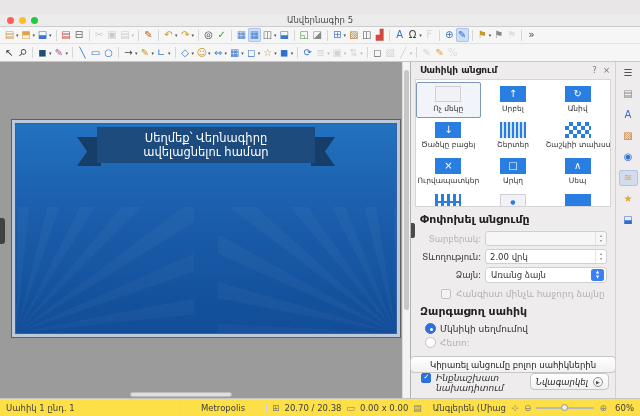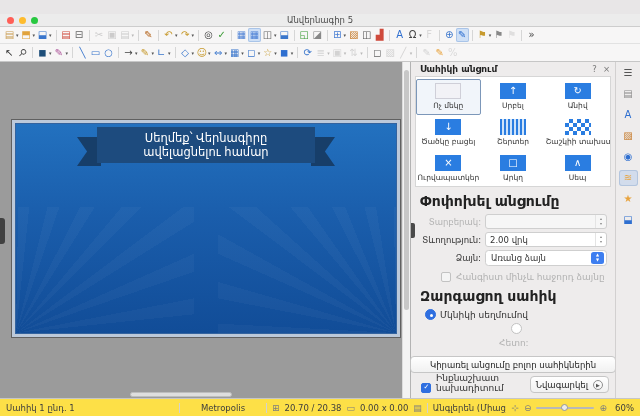--- a/index.html
+++ b/index.html
@@ -65,40 +65,40 @@
   .t-blue{background:#2a7de1;}
   .t-solid{background:#2a7de1;}
   .t-none{background:#f2f2f6;border:1px solid #cfcfd8;}
   .t-light{background:#f2f2f6;border:1px solid #cfcfd8;color:#2a7de1;}
   .t-light .tr-glyph{color:#2a7de1;}
   .t-fadedot{font-size:6px;}
   .t-bars{background:repeating-linear-gradient(90deg,#2a7de1 0 2px,#cfe3f9 2px 4px);}
   .t-venetian{background-image:linear-gradient(0deg,rgba(255,255,255,0) 42%,#2a7de1 42%,#2a7de1 58%,rgba(255,255,255,0) 58%),repeating-linear-gradient(90deg,#2a7de1 0 3px,#ffffff 3px 6px);}
   .t-checkers{background-color:#fff;background-image:linear-gradient(45deg,#2a7de1 25%,transparent 25%,transparent 75%,#2a7de1 75%),linear-gradient(45deg,#2a7de1 25%,transparent 25%,transparent 75%,#2a7de1 75%);background-size:8px 8px;background-position:0 0,4px 4px;}
 
-  .sec-head{font-weight:bold;font-size:14px;margin:6px 9px 2px;color:#222;}
+  .sec-head{font-weight:bold;font-size:11px;margin:6px 9px 2px;color:#222;}
   .form-row{display:flex;align-items:center;margin:3px 8px 0;gap:4px;}
   .form-label{width:62px;text-align:right;font-size:8.5px;flex:none;color:#333;}
   .spin{flex:1;height:15px;background:#fff;border:1px solid #cfcfcf;border-radius:3px;display:flex;align-items:center;padding-left:4px;font-size:8.5px;min-width:0;}
   .spin .stepper{margin-left:auto;width:11px;height:13px;border-left:1px solid #e4e4e4;display:flex;flex-direction:column;align-items:center;justify-content:center;font-size:4px;color:#888;line-height:1.2;flex:none;}
   .spin.disabled{background:#f6f6f6;color:#b0b0b0;}
   .popup{flex:1;height:16px;background:#fff;border:1px solid #cfcfcf;border-radius:3.5px;display:flex;align-items:center;padding:0 2px 0 5px;font-size:8.5px;min-width:0;}
   .popup .pbtn{margin-left:auto;width:13px;height:12px;background:#3d7ef0;border-radius:2.5px;color:#fff;display:flex;flex-direction:column;align-items:center;justify-content:center;font-size:4px;line-height:1.2;flex:none;}
   .check-row{display:flex;align-items:center;gap:5px;margin:6px 8px 0 30px;}
   .checkbox{width:10px;height:10px;border:1px solid #c2c2c2;border-radius:2px;background:#fff;flex:none;position:relative;}
   .checkbox.checked{background:#2f6fe0;border-color:#2f6fe0;}
   .checkbox.checked:after{content:"✓";color:#fff;font-size:7px;position:absolute;left:1.5px;top:-1px;}
   .checkbox.dis{background:#f4f4f4;}
   .radio{width:11px;height:11px;border-radius:50%;border:1px solid #c2c2c2;background:#fff;flex:none;position:relative;}
   .radio.on{background:#2f6fe0;border-color:#2f6fe0;}
   .radio.on:after{content:"";position:absolute;left:3.5px;top:3.5px;width:3.5px;height:3.5px;border-radius:50%;background:#fff;}
   .dis-label{color:#b2b2b2;}
   .btn{height:17px;border:1px solid #c6c6c6;border-radius:4px;background:linear-gradient(#ffffff,#f1f1f1);font-size:8.5px;display:inline-flex;align-items:center;justify-content:center;padding:0 19px;color:#222;white-space:nowrap;}
   .apply-row{display:flex;justify-content:center;margin-top:8px;}
-  .preview-row{margin-top:auto;display:flex;align-items:flex-end;gap:5px;padding:0 6px 5px 10px;}
+  .preview-row{margin-top:auto;display:flex;align-items:flex-start;gap:5px;padding:0 6px 5px 10px;font-style:italic;}
   .play-ic{margin-left:5px;width:10px;height:10px;border:1px solid #8f8f8f;border-radius:50%;display:inline-flex;align-items:center;justify-content:center;font-size:5px;color:#555;}
 
   .side-tabs{width:25px;border-left:1px solid #d2d0d0;display:flex;flex-direction:column;align-items:center;padding-top:3px;gap:5px;}
   .stab{width:19px;height:16px;display:flex;align-items:center;justify-content:center;font-size:10px;border-radius:3px;flex:none;}
   .stab.active{background:#d2dcec;box-shadow:inset 0 0 0 1px #b3c5de;}
   .stab .glyph{line-height:1;}
 
   
   .statusbar{height:18px;background:#fde047;border-top:1px solid #c6c6c6;display:flex;align-items:center;font-size:8.5px;color:#3d3d3d;padding:0 6px;gap:5px;white-space:nowrap;}
   .sb-sep{width:1px;height:10px;background:#d2d2d2;flex:none;}
@@ -509,21 +509,21 @@
       <div class="check-row">
         <span class="checkbox dis"></span>
         <span class="dis-label">Հանգիստ մինչև հաջորդ ձայնը</span>
       </div>
 
       <div class="sec-head">Զարգացող սահիկ</div>
       <div class="form-row" style="margin-left:14px;">
         <span class="radio on"></span>
         <span>Մկնիկի սեղմումով</span>
       </div>
-      <div class="form-row" style="margin-left:14px;flex-direction:column;">
+      <div class="form-row" style="margin-left:14px;">
         <span class="radio"></span>
         <span class="dis-label" style="width:34px;">Հետո:</span>
       </div>
       <div class="apply-row">
         <span class="btn">Կիրառել անցումը բոլոր սահիկներին</span>
       </div>
       <div class="preview-row">
         <span class="checkbox checked"></span>
         <span>Ինքնաշխատ նախադիտում</span>
         <span class="btn" style="margin-left:auto;padding:0 5px;">

